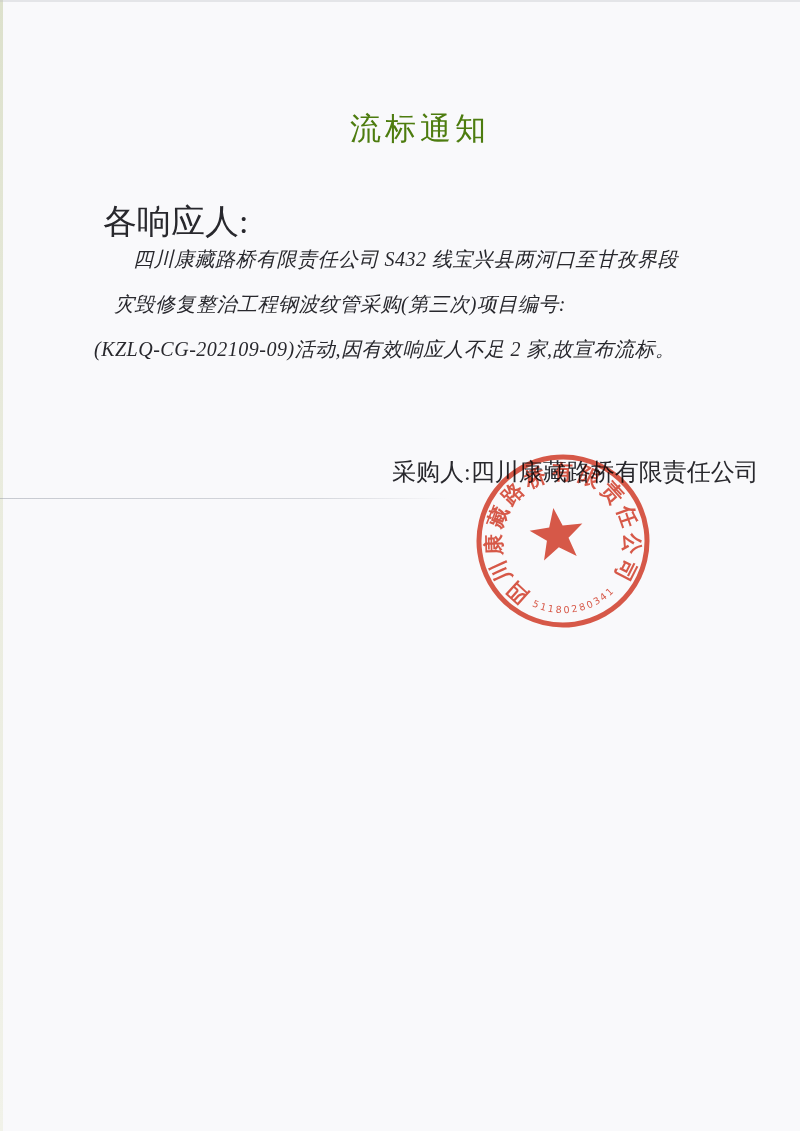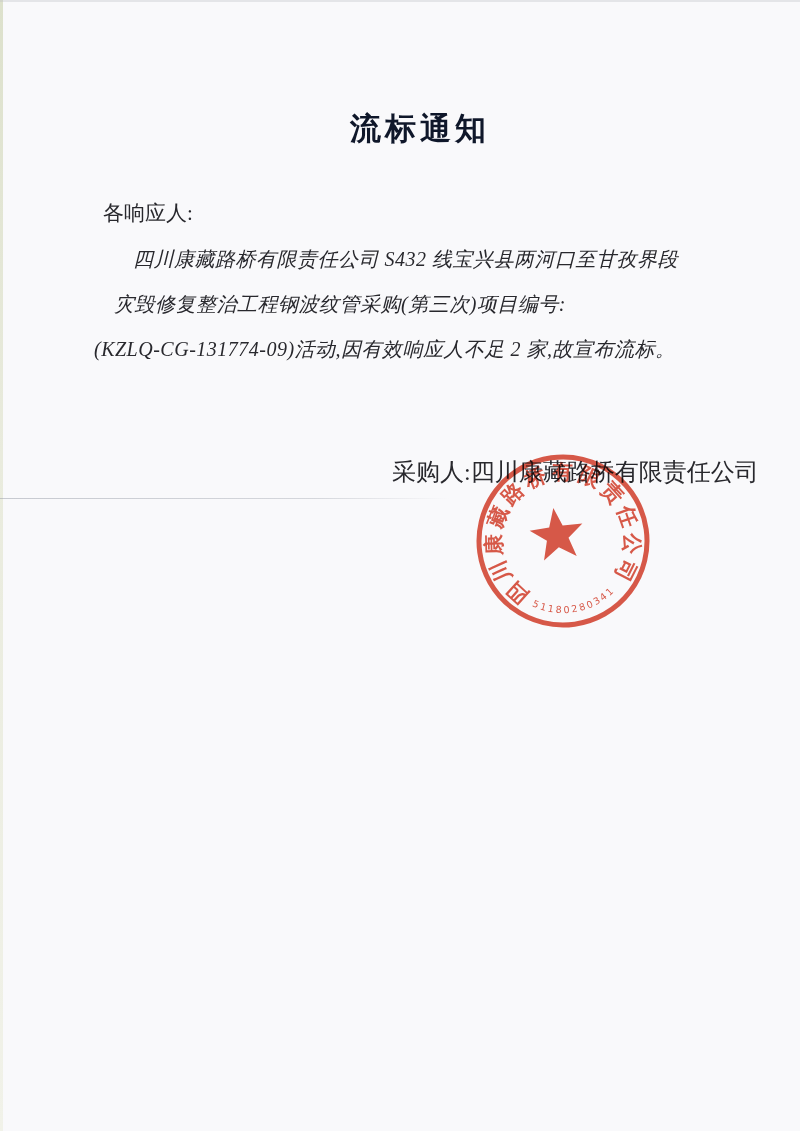--- a/index.html
+++ b/index.html
@@ -35,28 +35,28 @@
     background: linear-gradient(90deg, rgba(158,163,173,0.55) 0%, rgba(158,163,173,0.4) 70%, rgba(158,163,173,0) 100%);
   }
   .title {
     position: absolute;
     left: 0; right: 0;
     top: 108px;
     margin: 0;
     padding-left: 40px;
     text-align: center;
     font-size: 31px;
-    font-weight: 700;
+    font-weight: 400;
     letter-spacing: 4px;
-    color: #0f172a;
+    color: #4d7c0f;
   }
   .salutation {
     position: absolute;
     left: 103px; top: 199px;
-    font-size: 21px;
+    font-size: 34px;
     white-space: nowrap;
   }
   .body-line {
     position: absolute;
     font-size: 20px;
     white-space: nowrap;
     letter-spacing: 0.5px;
     font-style: italic;
   }
   .body-line-1 { left: 133px; top: 246px; }
@@ -99,21 +99,21 @@
 
   <div class="edge-strip"></div>
   <div class="top-strip"></div>
 
   <h1 class="title">流标通知</h1>
 
   <div class="salutation">各响应人:</div>
 
   <div class="body-line body-line-1">四川康藏路桥有限责任公司 S432 线宝兴县两河口至甘孜界段</div>
   <div class="body-line body-line-2">灾毁修复整治工程钢波纹管采购(第三次)项目编号:</div>
-  <div class="body-line body-line-3">(KZLQ-CG-131774-09)活动,因有效响应人不足 2 家,故宣布流标。</div>
+  <div class="body-line body-line-3">(KZLQ-CG-202109-09)活动,因有效响应人不足 2 家,故宣布流标。</div>
 
   <div class="fold-line"></div>
 
   <div class="signature">采购人:四川康藏路桥有限责任公司</div>
 
 
   <svg class="seal" width="214" height="214" viewBox="0 0 214 214">
     <g transform="rotate(-8 107 107)">
       <circle cx="107" cy="107" r="84" fill="none" stroke-width="5" stroke="#d8432f"></circle>
       <polygon points="102,73 108.8,91.7 128.6,92.3 112.9,104.6 118.5,123.7 102,112.5 85.5,123.7 91.1,104.6 75.4,92.3 95.2,91.7" fill="#d8432f"></polygon>

